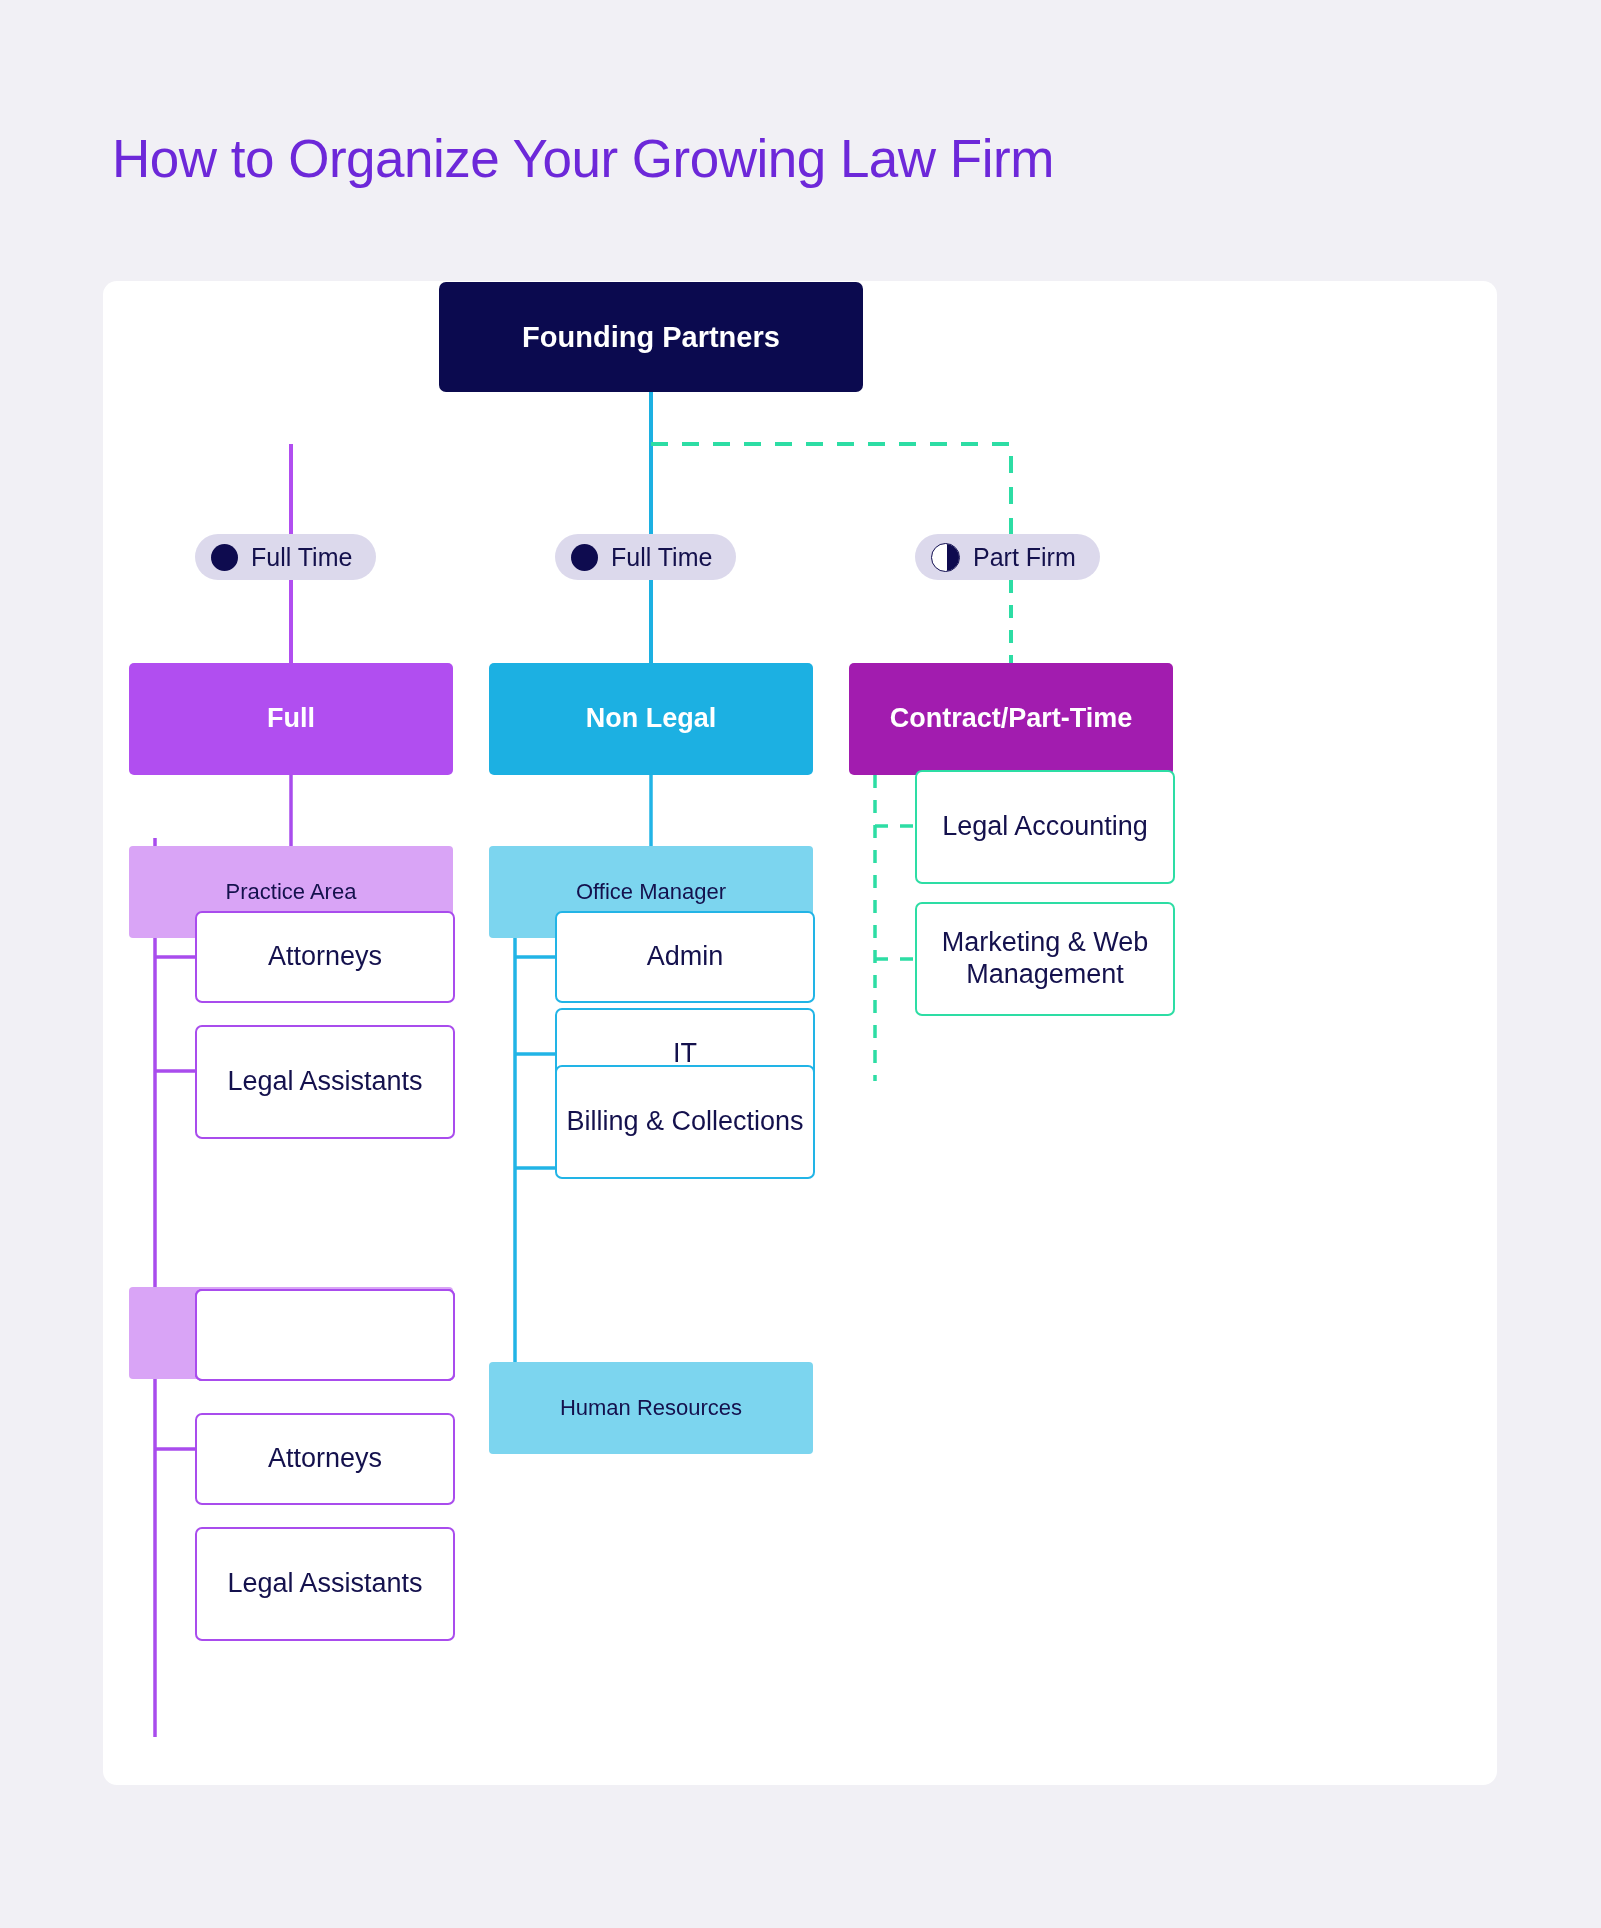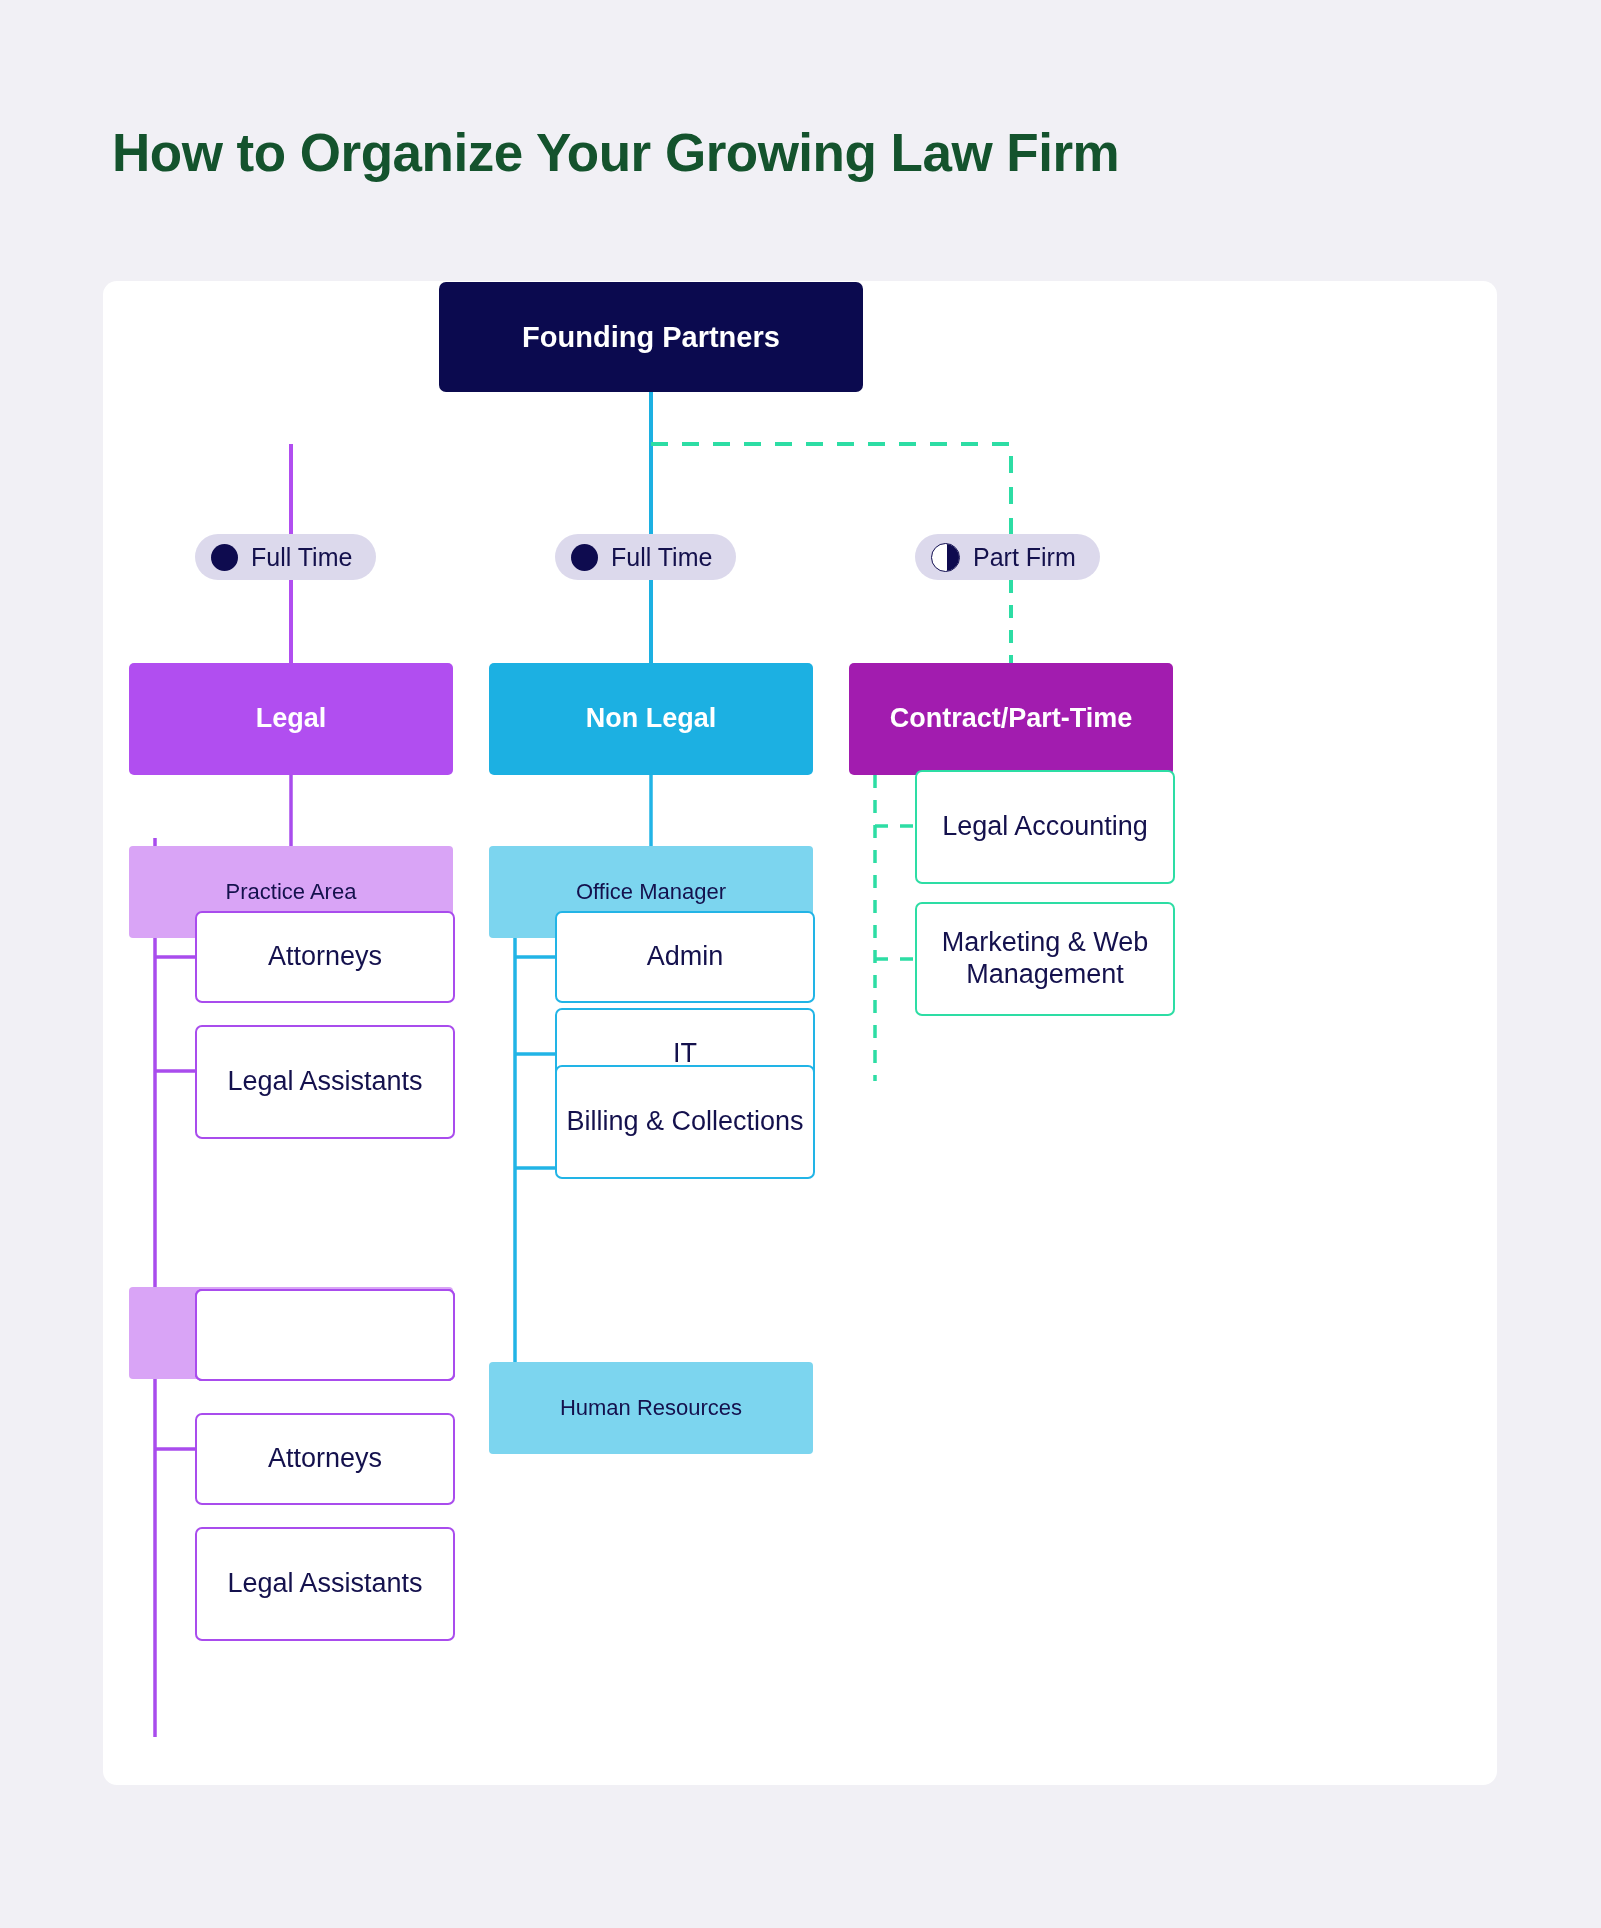--- a/index.html
+++ b/index.html
@@ -17,25 +17,25 @@
   #root {
     position: relative;
     width: 1601px;
     height: 1928px;
   }
 
   
   .page-title {
     position: absolute;
     left: 112px;
-    top: 122px;
+    top: 128px;
     font-size: 53px;
-    font-weight: bold;
+    font-weight: normal;
     letter-spacing: -0.5px;
-    color: #14532d;
+    color: #6d28d9;
     white-space: nowrap;
   }
 
   
   .card {
     position: absolute;
     left: 103px;
     top: 281px;
     width: 1394px;
     height: 1504px;
@@ -226,21 +226,21 @@
         <span class="badge-dot dot-full"></span>
         <span>Full Time</span>
       </div>
 
       <div class="badge" style="left:812px; top:253px;">
         <span class="badge-dot dot-half"></span>
         <span>Part Firm</span>
       </div>
 
       <div class="node node-head head-legal" style="left:26px; top:382px; width:324px; height:112px;">
-        <span>Legal</span>
+        <span>Full</span>
       </div>
 
       <div class="node node-head head-nonlegal" style="left:386px; top:382px; width:324px; height:112px;">
         <span>Non Legal</span>
       </div>
 
       <div class="node node-head head-contract" style="left:746px; top:382px; width:324px; height:112px;">
         <span>Contract/Part-Time</span>
       </div>
 

